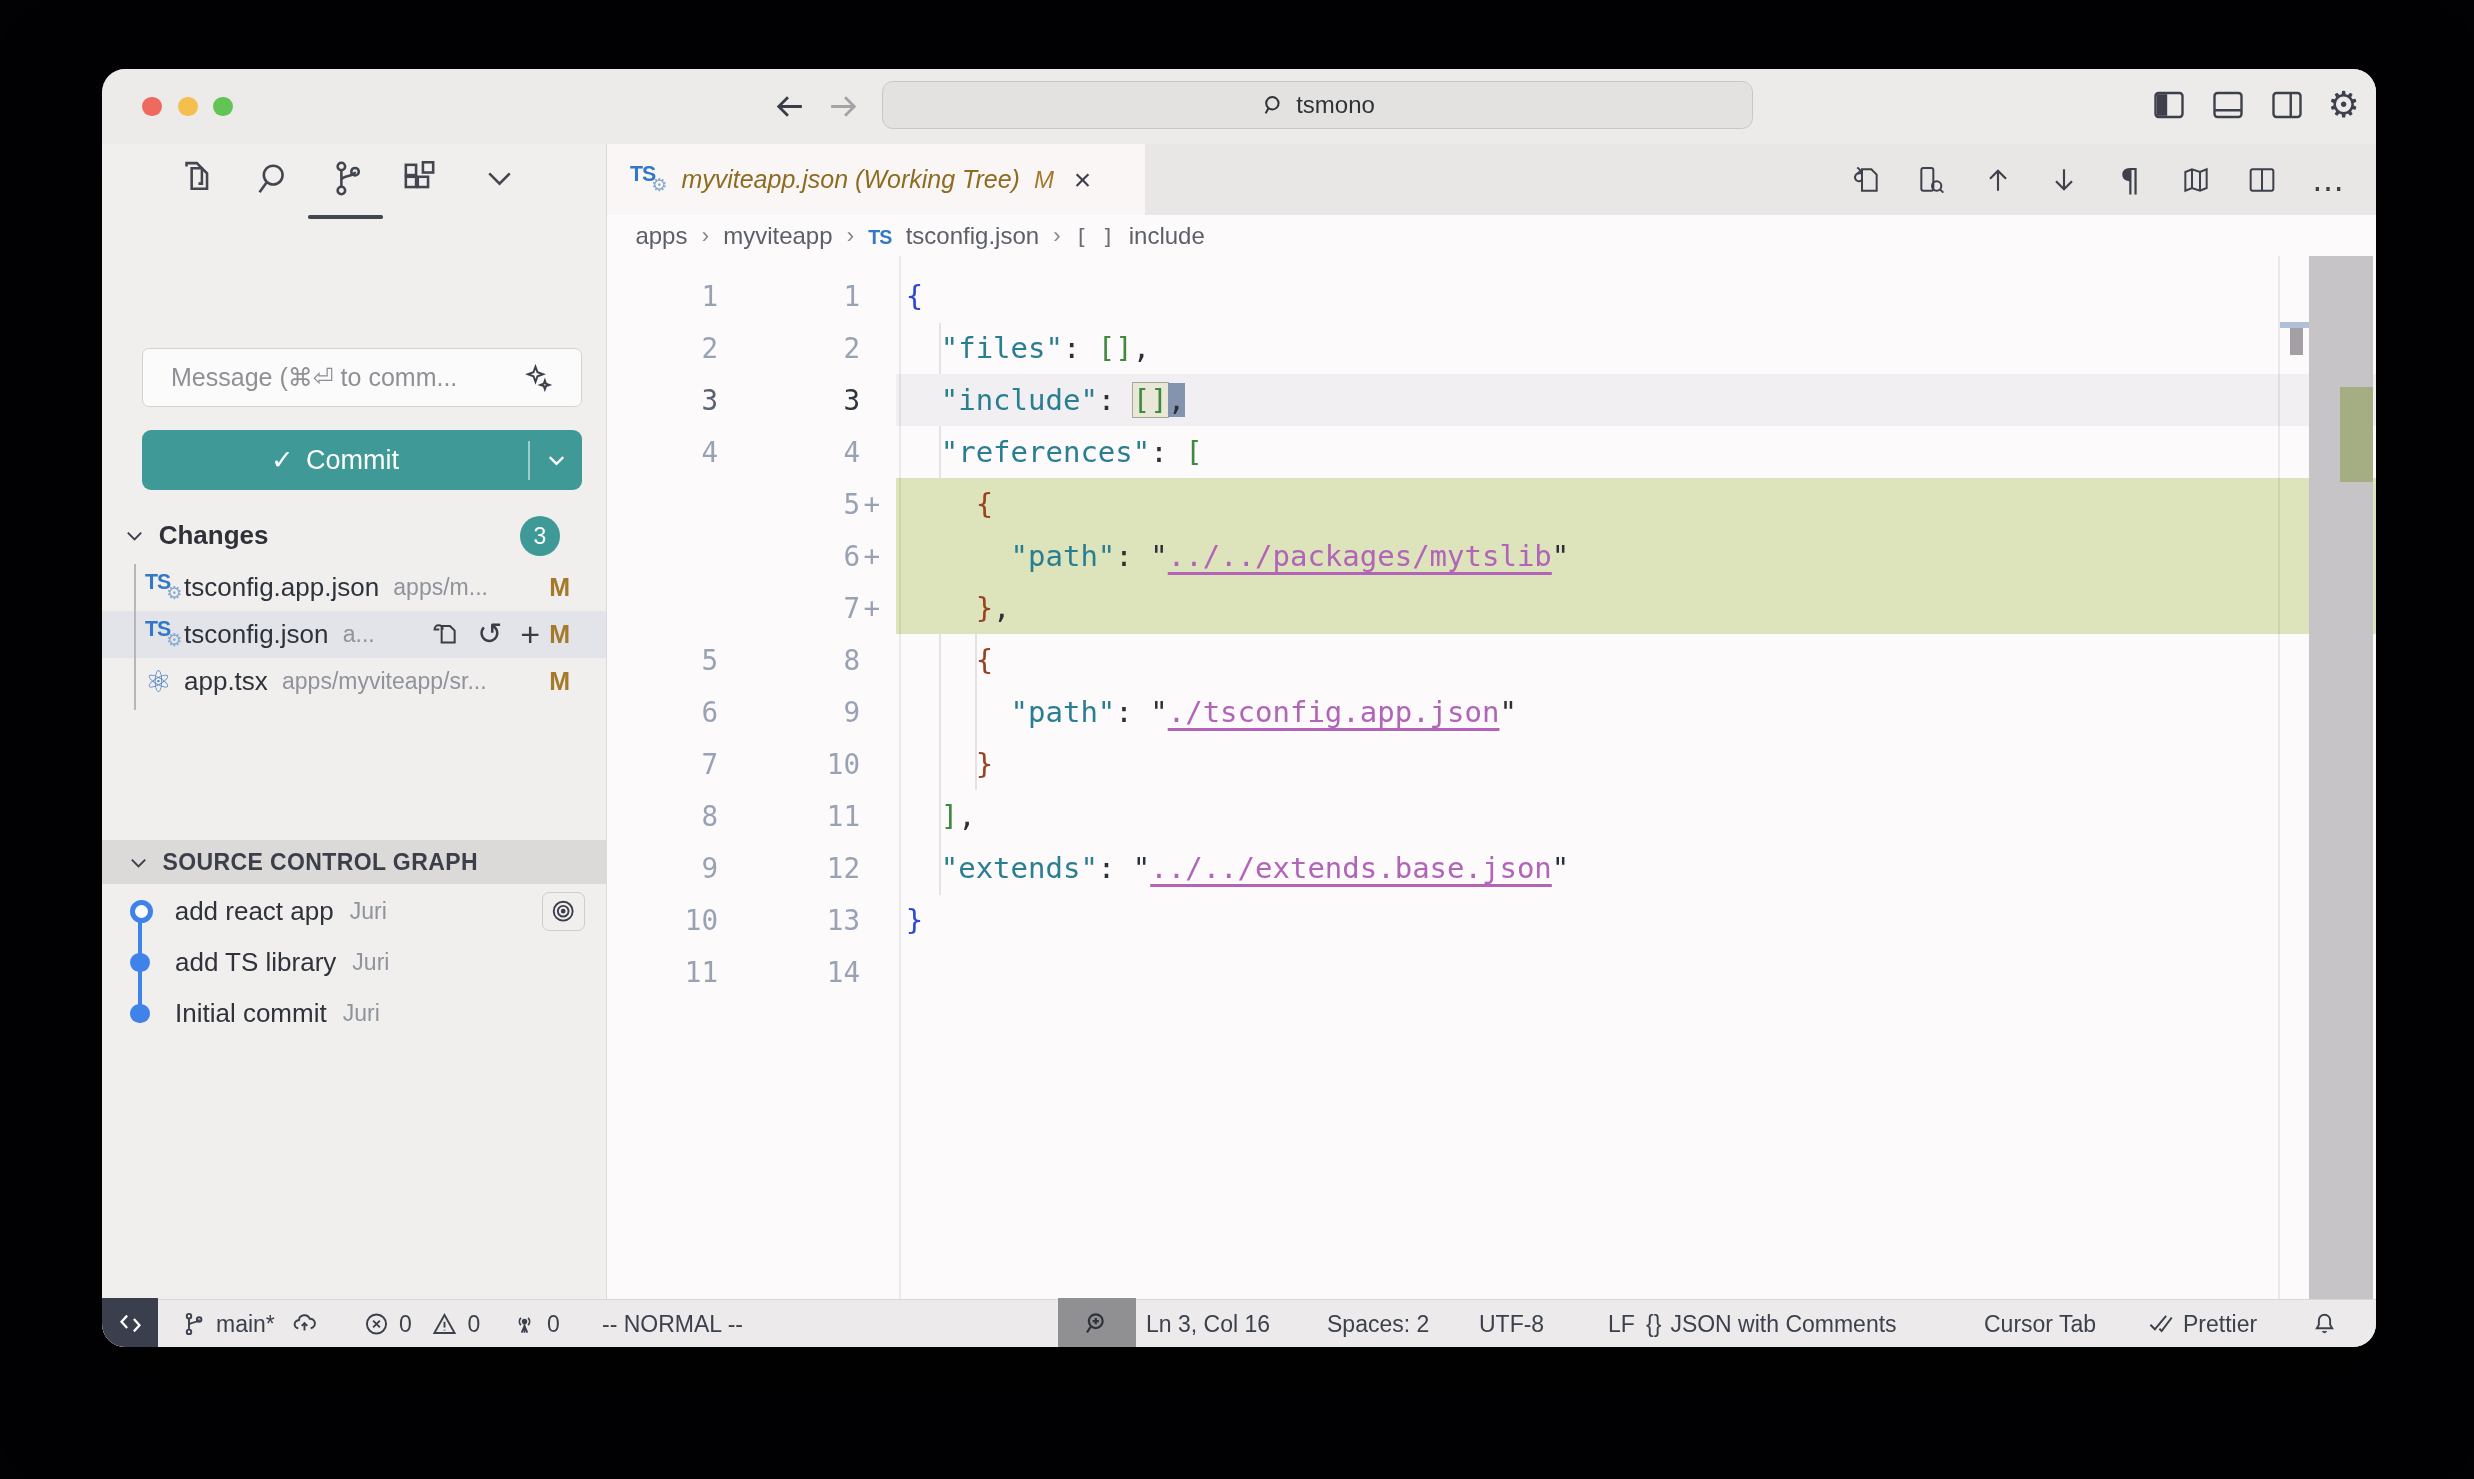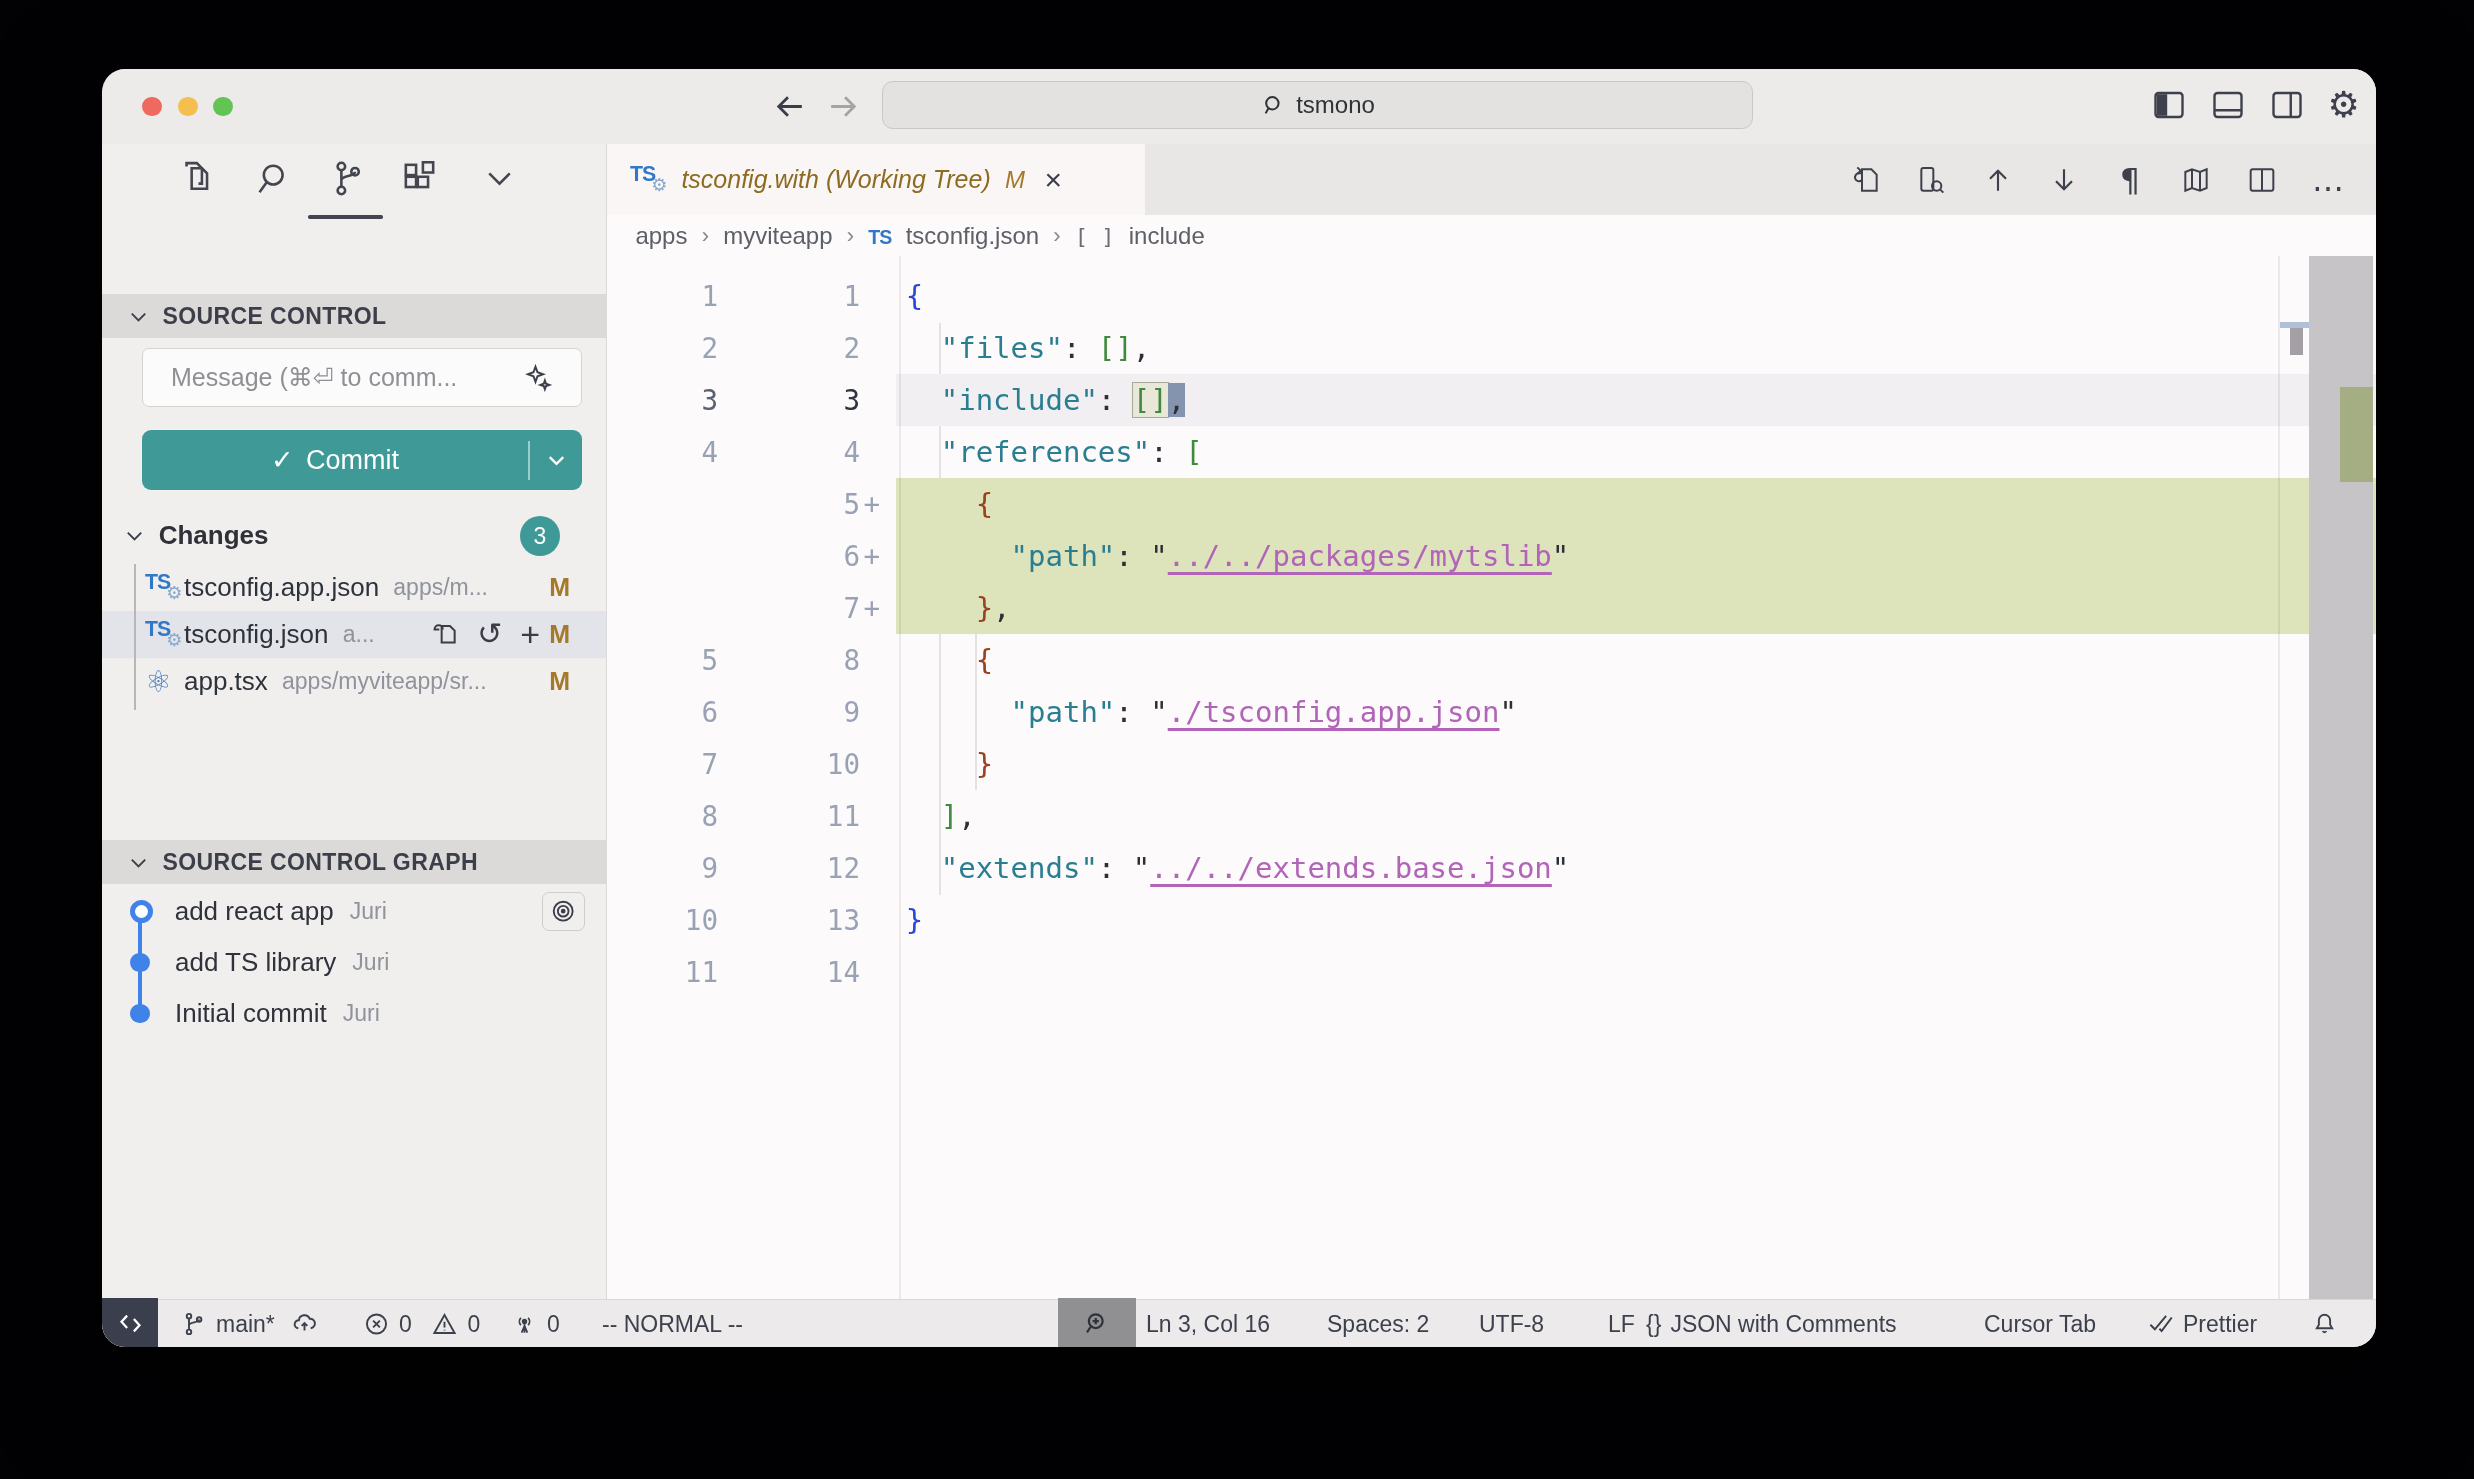--- a/index.html
+++ b/index.html
@@ -231,28 +231,20 @@
             </svg>
         </span>
         <span class="act-ic" style="left:377px">
           <svg viewBox="0 0 24 24" width="41" height="41" fill="none" stroke="currentColor" stroke-width="1.5">
               <path d="M6 9l6 6 6-6"></path>
             </svg>
         </span>
         <div class="act-underline"></div>
       </div>
 
-      <div class="sect-header" style="top:150px">
-        <span class="chev">
-          <svg viewBox="0 0 24 24" width="23" height="23" fill="none" stroke="currentColor" stroke-width="2">
-              <path d="M5 9l7 7 7-7"></path>
-            </svg>
-        </span>
-        <span class="lbl">SOURCE CONTROL</span>
-      </div>
 
       <div class="msgbox">
         <span class="ph">Message (⌘⏎ to comm...</span>
         <span class="sparkle">
           <svg viewBox="0 0 24 24" width="30" height="30" fill="none" stroke="currentColor" stroke-width="1.6">
               <path d="M10 3l1.6 4.4L16 9l-4.4 1.6L10 15l-1.6-4.4L4 9l4.4-1.6z"></path>
               <path d="M17.5 14l.9 2.6 2.6.9-2.6.9-.9 2.6-.9-2.6-2.6-.9 2.6-.9z"></path>
             </svg>
         </span>
       </div>
@@ -355,21 +347,21 @@
             <span class="gauthor">Juri</span>
 
           </div>
         </div>
     </div>
 
     <div class="editor">
       <div class="tabbar">
         <div class="tab">
           <span class="ficon" data-icon="ts"><span class="ts-glyph">TS</span><span class="ts-gear">⚙</span></span>
-          <span class="title">tsconfig.with (Working Tree)</span>
+          <span class="title">myviteapp.json (Working Tree)</span>
           <span class="mbadge">M</span>
           <span class="close">×</span>
         </div>
         <div class="ed-actions">
           <span class="ic">
             <svg viewBox="0 0 24 24" width="32" height="32" fill="none" stroke="currentColor" stroke-width="1.5">
                 <path d="M9 4h7l4 4v12H9z"></path>
                 <path d="M9 7H7a3 3 0 1 0 2 5"></path>
                 <path d="M6.5 4.5 9 7 6.5 9.5" transform="translate(-1,-2)"></path>
               </svg>

